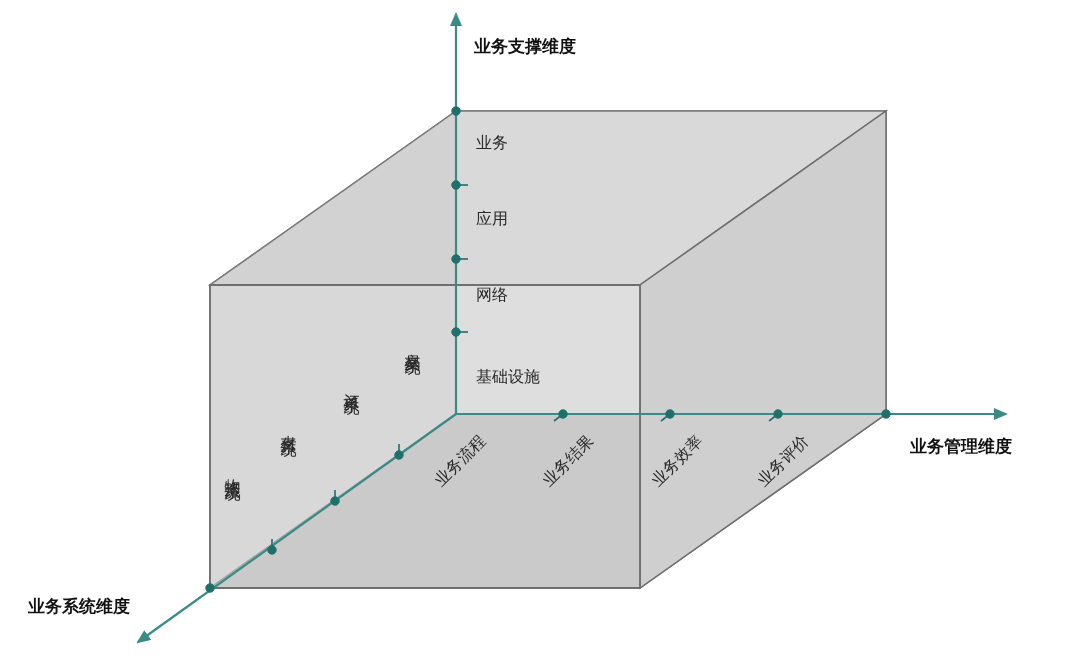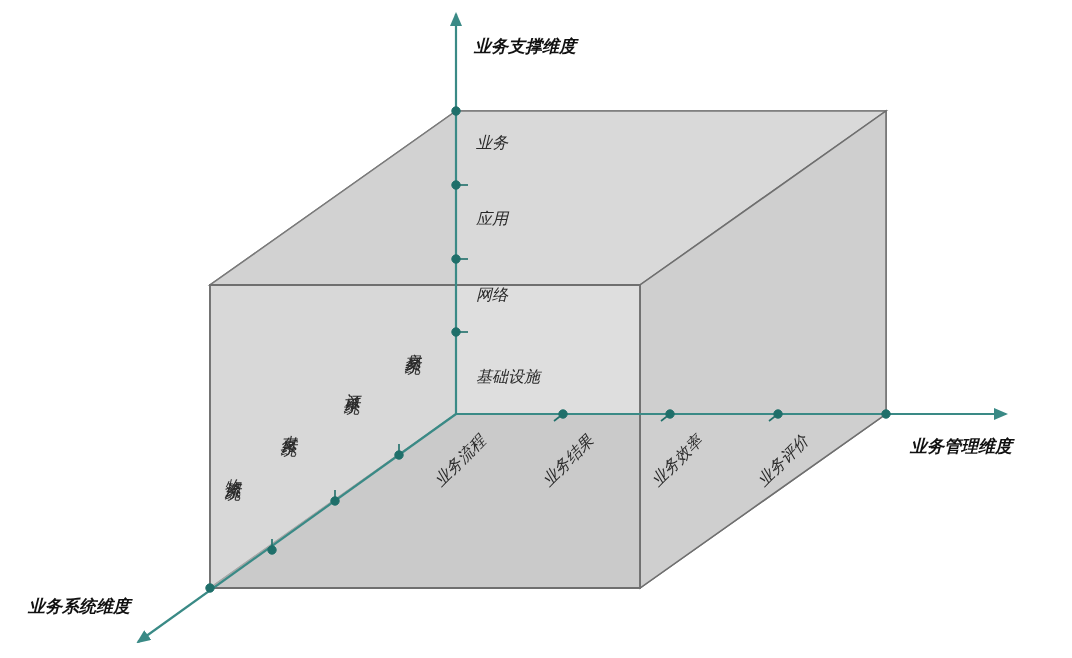--- a/index.html
+++ b/index.html
@@ -1,18 +1,18 @@
 <!DOCTYPE html>
 <html><head>
   <meta charset="utf-8">
   <style>
     html, body { margin: 0; padding: 0; background: #ffffff; }
     body { width: 1072px; height: 658px; overflow: hidden; position: relative;
            font-family: "DejaVu Sans", "Liberation Sans", sans-serif; }
-    #stage { position: absolute; left: 0; top: 0; width: 956px; height: 658px; font-style: italic; }
+    #stage { position: absolute; left: 0; top: 0; width: 956px; height: 658px; }
     svg text { font-family: "DejaVu Sans", "Liberation Sans", sans-serif; fill: #222; }
     .axis-title { font-size: 17px; font-weight: bold; fill: #111; }
     .lbl { font-size: 16px; fill: #2a2a2a; }
   </style>
 </head>
 <body>
 
 <div id="stage">
   <svg width="1072" height="658" viewBox="0 0 1072 658" xmlns="http://www.w3.org/2000/svg">
     <defs>

